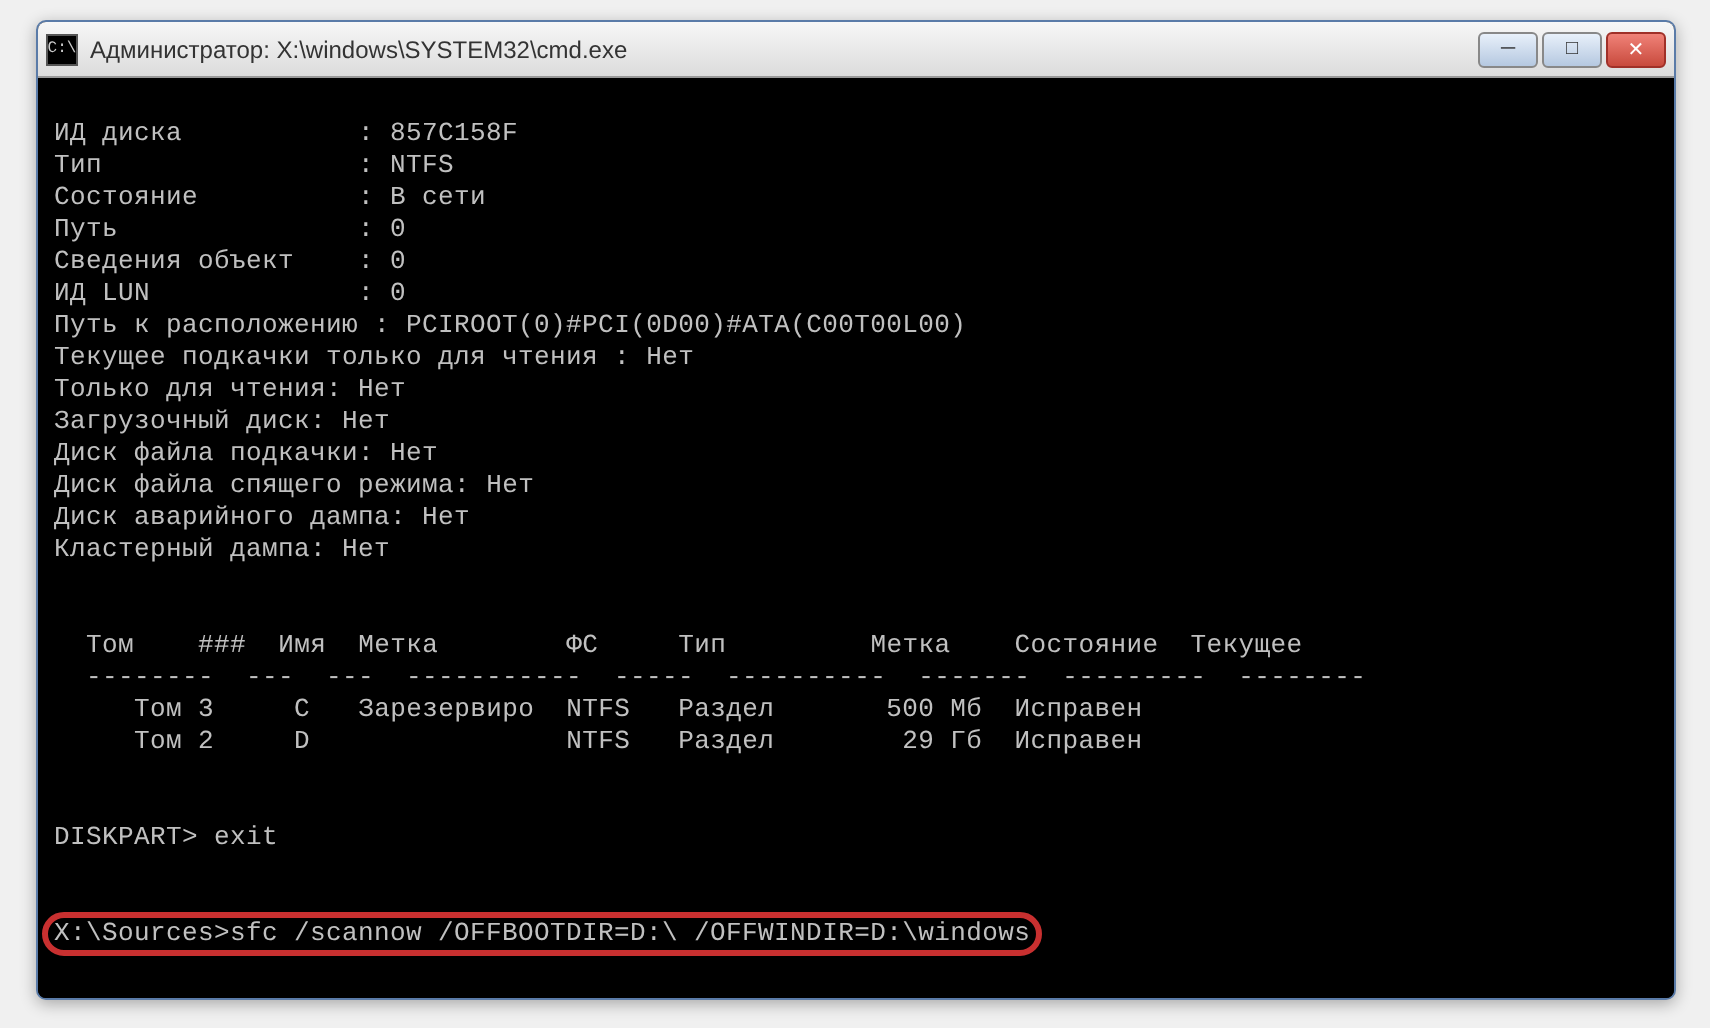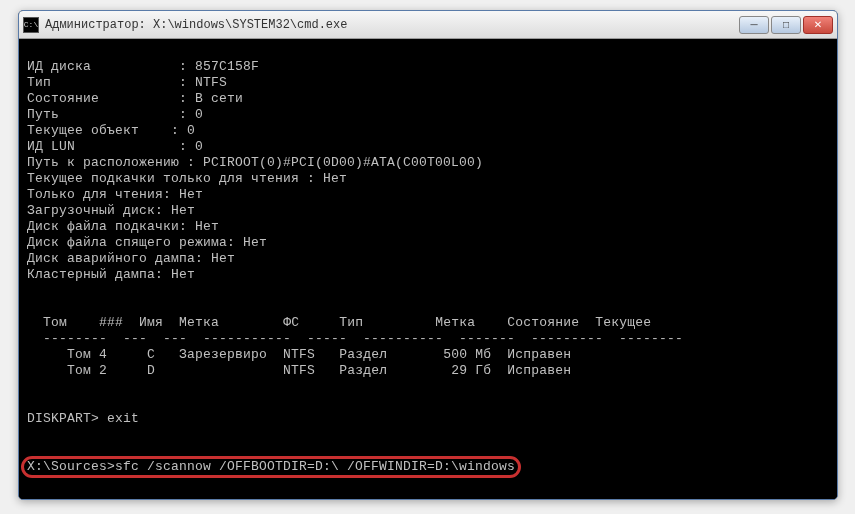--- a/index.html
+++ b/index.html
@@ -34,21 +34,21 @@
       margin-right: 6px;
       background: #000;
       border: 1px solid #555;
       display: inline-flex;
       align-items: center;
       justify-content: center;
       font-size: 8px;
       color: #ccc;
     }
     .titlebar-text {
-      font-family: Liberation Mono, monospace;
+      font-family: Liberation Sans, sans-serif;
       font-size: 12px;
       color: #333;
       flex: 1;
     }
     .window-controls { display: flex; gap: 2px; }
     .wc-btn {
       width: 30px;
       height: 18px;
       border-radius: 3px;
       display: flex;
@@ -101,34 +101,34 @@
       <div class="wc-btn wc-max">□</div>
       <div class="wc-btn wc-close">✕</div>
     </div>
   </div>
 
   <div class="terminal">
 <span><span>ИД диска</span>           : <span>857C158F</span></span>
 <span><span>Тип</span>                : <span>NTFS</span></span>
 <span><span>Состояние</span>          : <span>В сети</span></span>
 <span><span>Путь</span>               : <span>0</span></span>
-<span><span>Текущее объект</span>    : <span>0</span></span>
+<span><span>Сведения объект</span>    : <span>0</span></span>
 <span><span>ИД LUN</span>             : <span>0</span></span>
 <span><span>Путь к расположению</span> : <span>PCIROOT(0)#PCI(0D00)#ATA(C00T00L00)</span></span>
 <span><span>Текущее подкачки только для чтения</span> : <span>Нет</span></span>
 <span><span>Только для чтения</span>: <span>Нет</span></span>
 <span><span>Загрузочный диск</span>: <span>Нет</span></span>
 <span><span>Диск файла подкачки</span>: <span>Нет</span></span>
 <span><span>Диск файла спящего режима</span>: <span>Нет</span></span>
 <span><span>Диск аварийного дампа</span>: <span>Нет</span></span>
 <span><span>Кластерный дампа</span>: <span>Нет</span></span>
 <div class="blank-line"></div>
 <span>  <span>Том</span>    <span>###</span>  <span>Имя</span>  <span>Метка</span>        <span>ФС</span>     <span>Тип</span>         <span>Метка</span>    <span>Состояние</span>  <span>Текущее</span></span>
 <span>  --------  ---  ---  -----------  -----  ----------  -------  ---------  --------</span>
-<span>     <span>Том 4</span>     <span>C</span>   <span>Зарезервиро</span>  <span>NTFS</span>   <span>Раздел</span>       <span>500 Мб</span>  <span>Исправен</span></span>
+<span>     <span>Том 3</span>     <span>C</span>   <span>Зарезервиро</span>  <span>NTFS</span>   <span>Раздел</span>       <span>500 Мб</span>  <span>Исправен</span></span>
 <span>     <span>Том 2</span>     <span>D</span>                <span>NTFS</span>   <span>Раздел</span>        <span>29 Гб</span>  <span>Исправен</span></span>
 <div class="blank-line"></div>
 <span>DISKPART&gt; exit</span>
 <div class="blank-line"></div>
 <span class="highlight-line"><span>X:\Sources&gt;</span><span>sfc /scannow /OFFBOOTDIR=D:\ /OFFWINDIR=D:\windows</span><span class="highlight-callout"></span></span>
 <div class="blank-line"></div>
 
   </div>
 </div>
 

